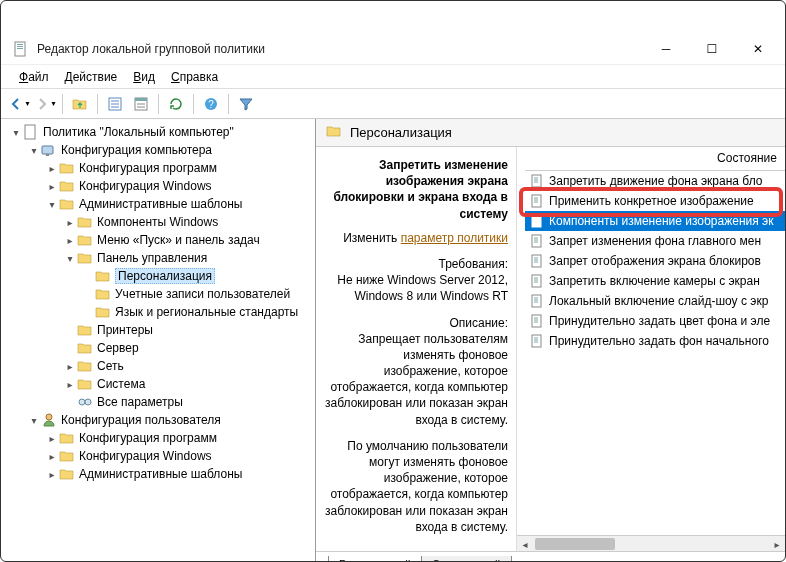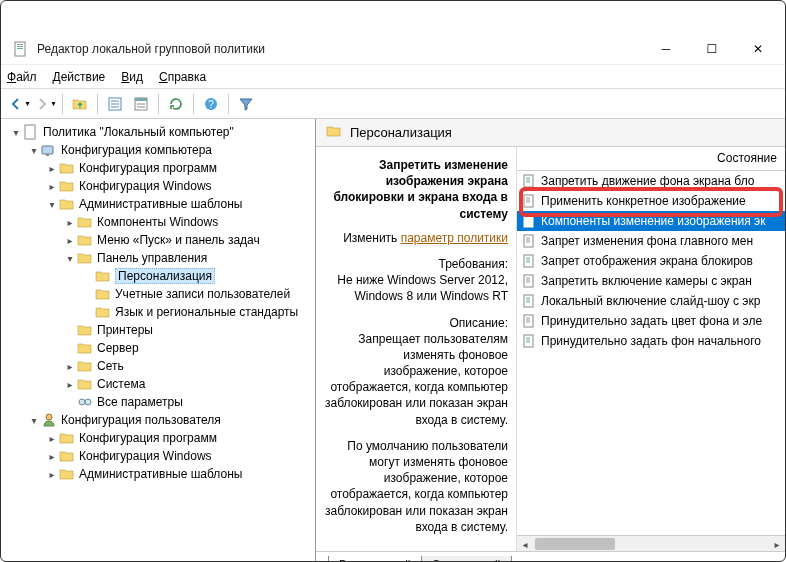--- a/index.html
+++ b/index.html
@@ -4,21 +4,21 @@
 <style>
 * { box-sizing: border-box; margin: 0; padding: 0; font-family: "Segoe UI", Tahoma, sans-serif; }
 body { width: 786px; height: 562px; background: #fff; overflow: hidden; border: 1px solid #333; border-radius: 6px; }
 
 .titlebar { height: 32px; background: #fff; display: flex; align-items: center; padding: 0 4px 0 12px; border-bottom: 1px solid #eee; margin-top: 32px;}
 .titlebar .appicon { width:16px; height:16px; margin-right:8px; display:flex; align-items:center; justify-content:center;}
 .titlebar .title { font-size: 12px; color: #222; flex: 1; }
 .winbtns { display:flex; gap:0; }
 .winbtn { width:46px; height:30px; display:flex; align-items:center; justify-content:center; font-size:12px; cursor:pointer;}
 
-.menubar { height:24px; display:flex; align-items:center; padding: 0 0; gap:4px; font-size:12px; border-bottom:1px solid #ddd;}
+.menubar { height:24px; display:flex; align-items:center; padding: 0 12px; gap:4px; font-size:12px; border-bottom:1px solid #ddd;}
 .menuitem { padding:2px 6px; cursor:pointer;}
 .menuitem u{text-decoration:underline;}
 
 .toolbar { height:30px; display:flex; align-items:center; padding:2px 6px; gap:2px; border-bottom:1px solid #ccc;}
 .tbtn { width:24px; height:24px; display:flex; align-items:center; justify-content:center; border:1px solid transparent; cursor:pointer;}
 .tsep{width:1px; height:20px; background:#ccc; margin:0 3px;}
 .tbtn svg{width:16px;height:16px;}
 .tbtn .dd{font-size:8px; margin-left:1px;}
 
 .content { display:flex; height: calc(100% - 32px - 24px - 30px - 20px); }
@@ -32,21 +32,21 @@
 .ch{padding-left:18px;}
 
 .folder{fill:#f7d774; stroke:#b08a1e; stroke-width:0.5;}
 
 .rightpane{flex:1; display:flex; flex-direction:column; overflow:hidden;}
 .rheader{height:28px; background:#f5f5f5; display:flex; align-items:center; padding:0 10px; font-size:13px; border-bottom:1px solid #ccc; gap:8px;}
 .rbody{flex:1; display:flex; overflow:hidden;text-align:right;}
 .descpane{width:200px; padding:10px 8px; font-size:12px; line-height:1.35; color:#000; overflow:auto;}
 .descpane .h{font-weight:bold; margin-bottom:8px;}
 .descpane a{color:#a16207;margin-top:20px;}
-.listpane{flex:1; border-left:1px solid #ddd; overflow-x:auto; overflow-y:hidden; position:relative;}
+.listpane{flex:1; border-left:1px solid #ddd; overflow-x:auto; overflow-y:hidden; position:relative;padding-left:8px;}
 .listinner{min-width:100%;}
 .colhead{height:24px; font-size:12px; padding:4px 8px; border-bottom:1px solid #ccc; color:#000; white-space:nowrap;}
 .litem{height:20px; display:flex; align-items:center; font-size:12px; padding:0 6px; white-space:nowrap; gap:4px; cursor:pointer;}
 .litem.sel{background:#0078d4; color:#fff;}
 .litem .pic{width:14px;height:14px;display:flex;align-items:center;justify-content:center;}
 .redbox{position:absolute; border:4px solid #e53935; border-radius:6px; pointer-events:none;}
 
 .tabs{height:22px; border-top:1px solid #ccc; display:flex; align-items:flex-end; padding-left:12px; font-size:11px;}
 .tab{padding:2px 10px; border:1px solid #888; border-top:none; background:#f0f0f0; margin-right:-1px; border-radius:0 0 4px 4px; cursor:pointer;}
 .tab.active{background:#fff;}

